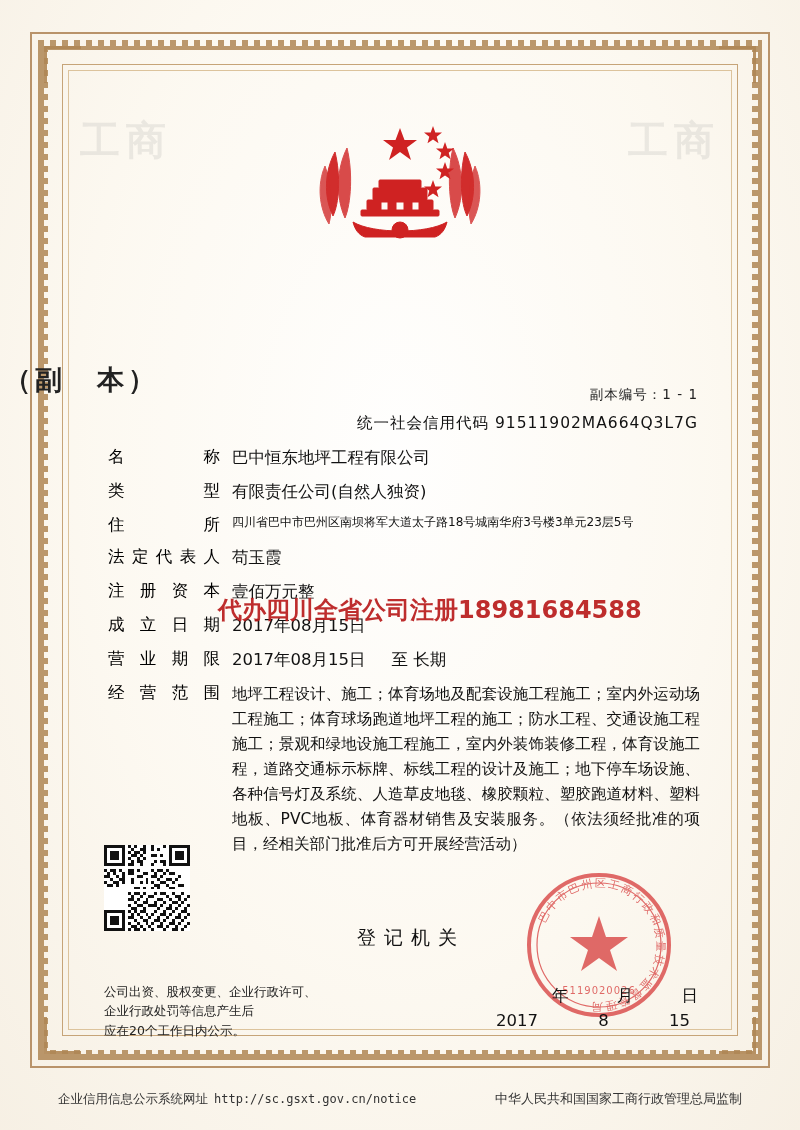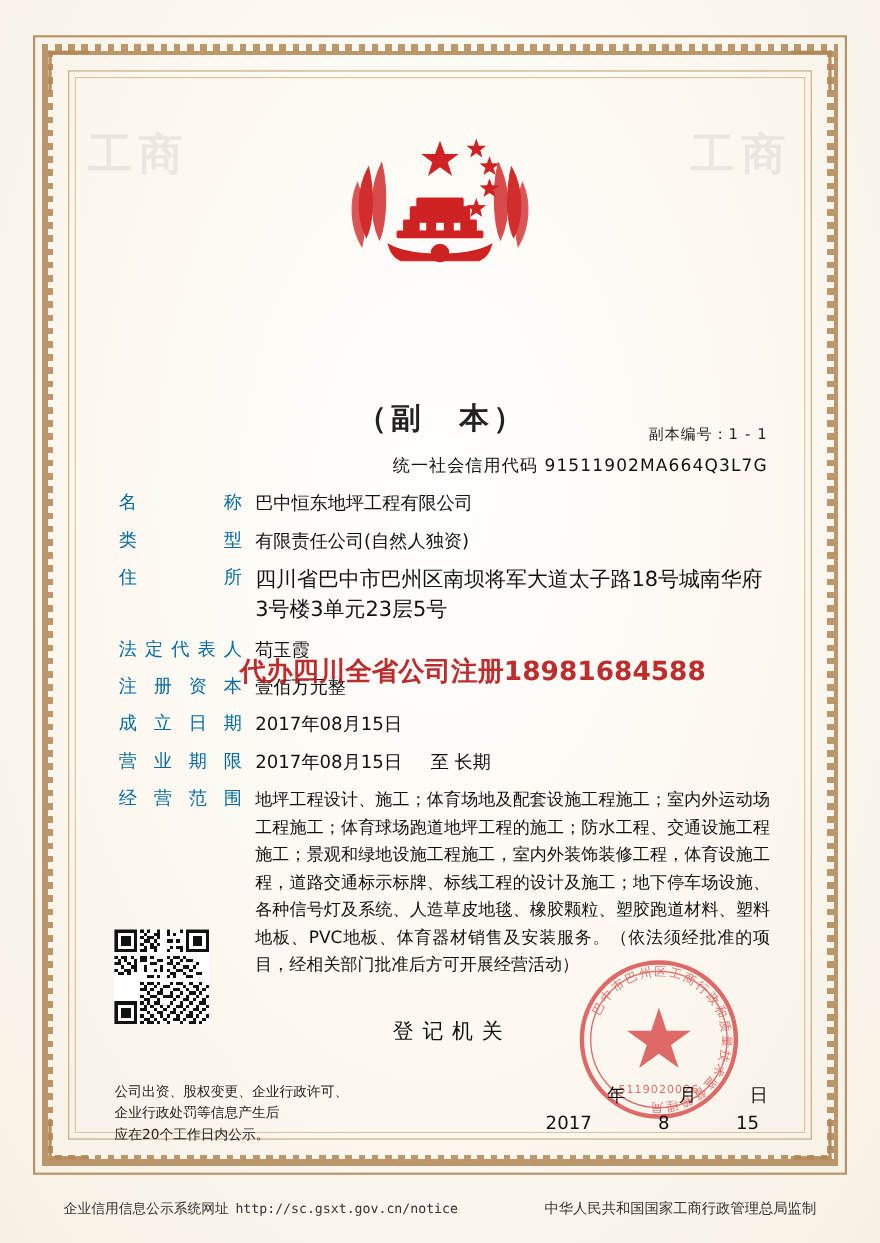--- a/index.html
+++ b/index.html
@@ -133,21 +133,20 @@
     font-weight: bold;
     letter-spacing: 18px;
     color: #c02020;
     text-indent: 18px;
     text-shadow: 0 0 1px rgba(170,20,20,0.5);
   }
   .subtitle {
     position: absolute;
     left: 0; right: 0;
     top: 362px;
-    text-align: center;
     font-family: Liberation Sans, sans-serif;
     font-size: 27px;
     font-weight: bold;
     color: #222;
     letter-spacing: 4px;
     text-indent: 4px;
   }
 
   
   .copy-no {
@@ -181,34 +180,34 @@
   .row {
     display: flex;
     align-items: flex-start;
     margin-bottom: 10px;
   }
   .label {
     width: 112px;
     flex: 0 0 112px;
     font-family: "DejaVu Sans", sans-serif;
     font-size: 16.5px;
-    color: #0369a1;
+    color: #000000;
     letter-spacing: 0px;
     text-align: justify;
     text-align-last: justify;
     padding-right: 12px;
   }
   .value {
     flex: 1;
     font-family: "DejaVu Sans", sans-serif;
     font-size: 16.5px;
     color: #111;
     line-height: 1.45;
   }
-  .value.small { font-size: 19px; }
+  .value.small { font-size: 12px; }
   .value .seg2 { margin-left: 26px; }
 
   .scope {
     font-family: "DejaVu Sans", sans-serif;
     font-size: 15.5px;
     line-height: 1.62;
     color: #111;
     text-align: justify;
   }
 

